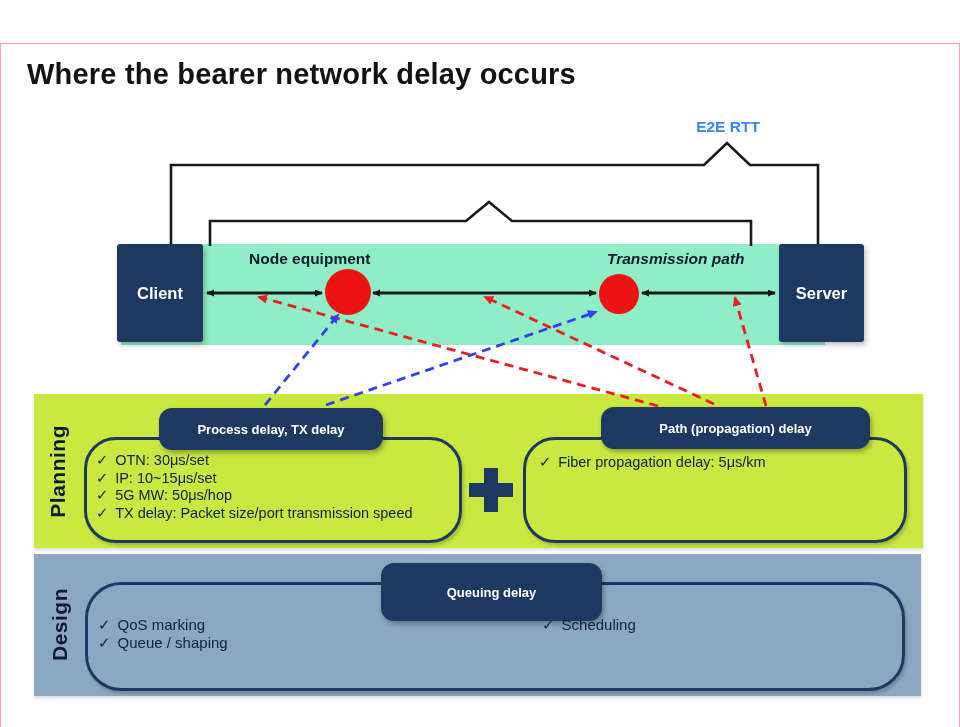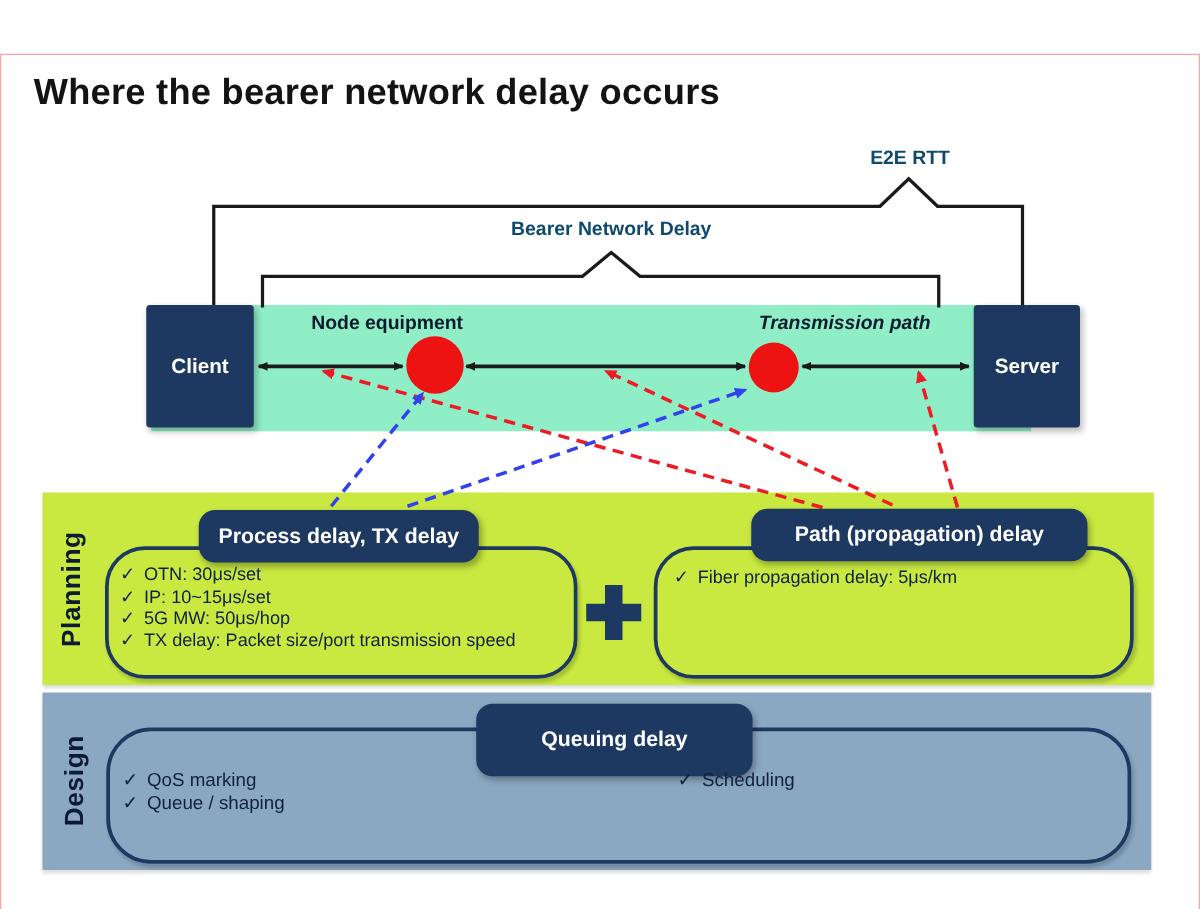--- a/index.html
+++ b/index.html
@@ -5,21 +5,21 @@
   html,body{margin:0;padding:0;background:#fff;}
   #slide{
     position:relative; width:958px; height:725px; background:#ffffff;
     border:1px solid #fca5a5; overflow:hidden;
     font-family:"Liberation Sans", sans-serif; color:#131313;margin-top:43px;
   }
   .abs{position:absolute;}
   
   #title{left:26px; top:14px; font-size:29px; font-weight:700; letter-spacing:.2px; color:#131313;}
   
-  .bracket-label{font-size:15.5px; font-weight:600; color:#0c4a6e; text-align:center;}
+  .bracket-label{font-size:15.5px; font-weight:600; color:#3b82f6; text-align:center;}
   
   #teal-band{left:120px; top:200px; width:704px; height:101px; background:#8feec5;}
   .band-label{font-size:15.5px; font-weight:600; color:#0d1b2e; text-align:left;}
   .endpoint{
     width:86px; height:98px; background:#1d3861; border-radius:3px;
     display:flex; align-items:center; justify-content:center;
     color:#fff; font-size:16.5px; font-weight:700;
     box-shadow:2px 3px 5px rgba(0,0,0,.25);
   }
   
@@ -30,21 +30,21 @@
     writing-mode:vertical-rl; transform:rotate(180deg);
     font-size:21px; font-weight:700; color:#0c1b33; letter-spacing:.5px;
   }
   .round-box{
     border:3px solid #1d3861; border-radius:32px; background:transparent;
     box-shadow:2px 3px 3px rgba(0,0,0,.18);
   }
   .pill{
     background:#1d3861; border-radius:13px; color:#ffffff;
     display:flex; align-items:center; justify-content:center;
-    font-size:17px; font-weight:700; box-shadow:2px 3px 5px rgba(0,0,0,.3);
+    font-size:13px; font-weight:700; box-shadow:2px 3px 5px rgba(0,0,0,.3);
     white-space:nowrap;
   }
   .check-list{display:flex; flex-direction:column;}
   .check-line{display:flex; gap:7px; color:#10213f;}
   .plan-line{font-size:14.5px; line-height:17.5px; font-weight:500;}
   .design-line{font-size:15px; line-height:18px; font-weight:500;}
   .chk{font-weight:400;}
   
   #plus-icon{left:468px; top:424px; width:44px; height:44px;}
   #plus-icon .bar{position:absolute; background:#1d3861;}
@@ -93,21 +93,20 @@
     <line x1="765" y1="362" x2="734" y2="254" stroke="#ed1c24" stroke-width="2.8" stroke-dasharray="9 6" marker-end="url(#mRed)"></line>
 
     <line x1="264" y1="361" x2="337" y2="271" stroke="#3340ee" stroke-width="2.8" stroke-dasharray="9 6" marker-end="url(#mBlu)"></line>
     <line x1="325" y1="361" x2="595" y2="268" stroke="#3340ee" stroke-width="2.8" stroke-dasharray="9 6" marker-end="url(#mBlu)"></line>
 
     <circle cx="347" cy="248" r="23" fill="#ee1313"></circle>
     <circle cx="618" cy="250" r="20" fill="#ee1313"></circle>
   </svg>
 
   <div class="abs bracket-label" style="left:677px; top:74px; width:100px;">E2E RTT</div>
-  <div class="abs bracket-label" style="left:368px; top:131px; width:240px;">Bearer Network Delay</div>
 
   <div class="abs band-label" style="left:248px; top:206px; width:200px;">Node equipment</div>
   <div class="abs band-label" style="left:606px; top:206px; width:200px;font-style:italic;">Transmission path</div>
 
   <div class="abs endpoint" style="left:116px; top:200px;">
     <span>Client</span>
   </div>
   <div class="abs endpoint" style="left:778px; top:200px; width:85px;text-align:center;">
     <span>Server</span>
   </div>

